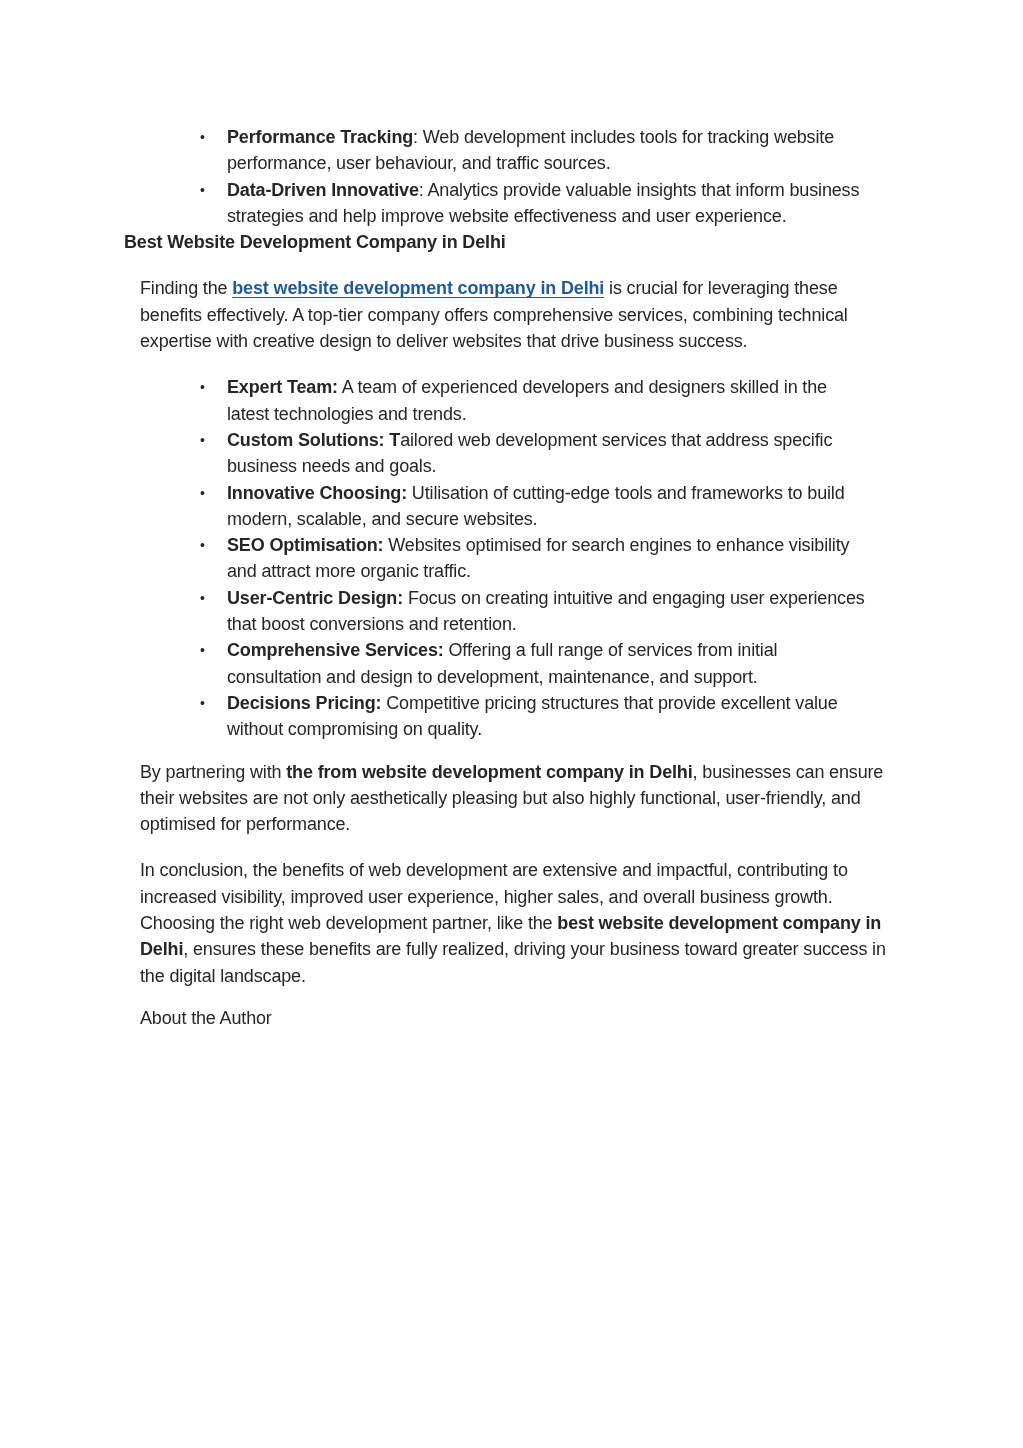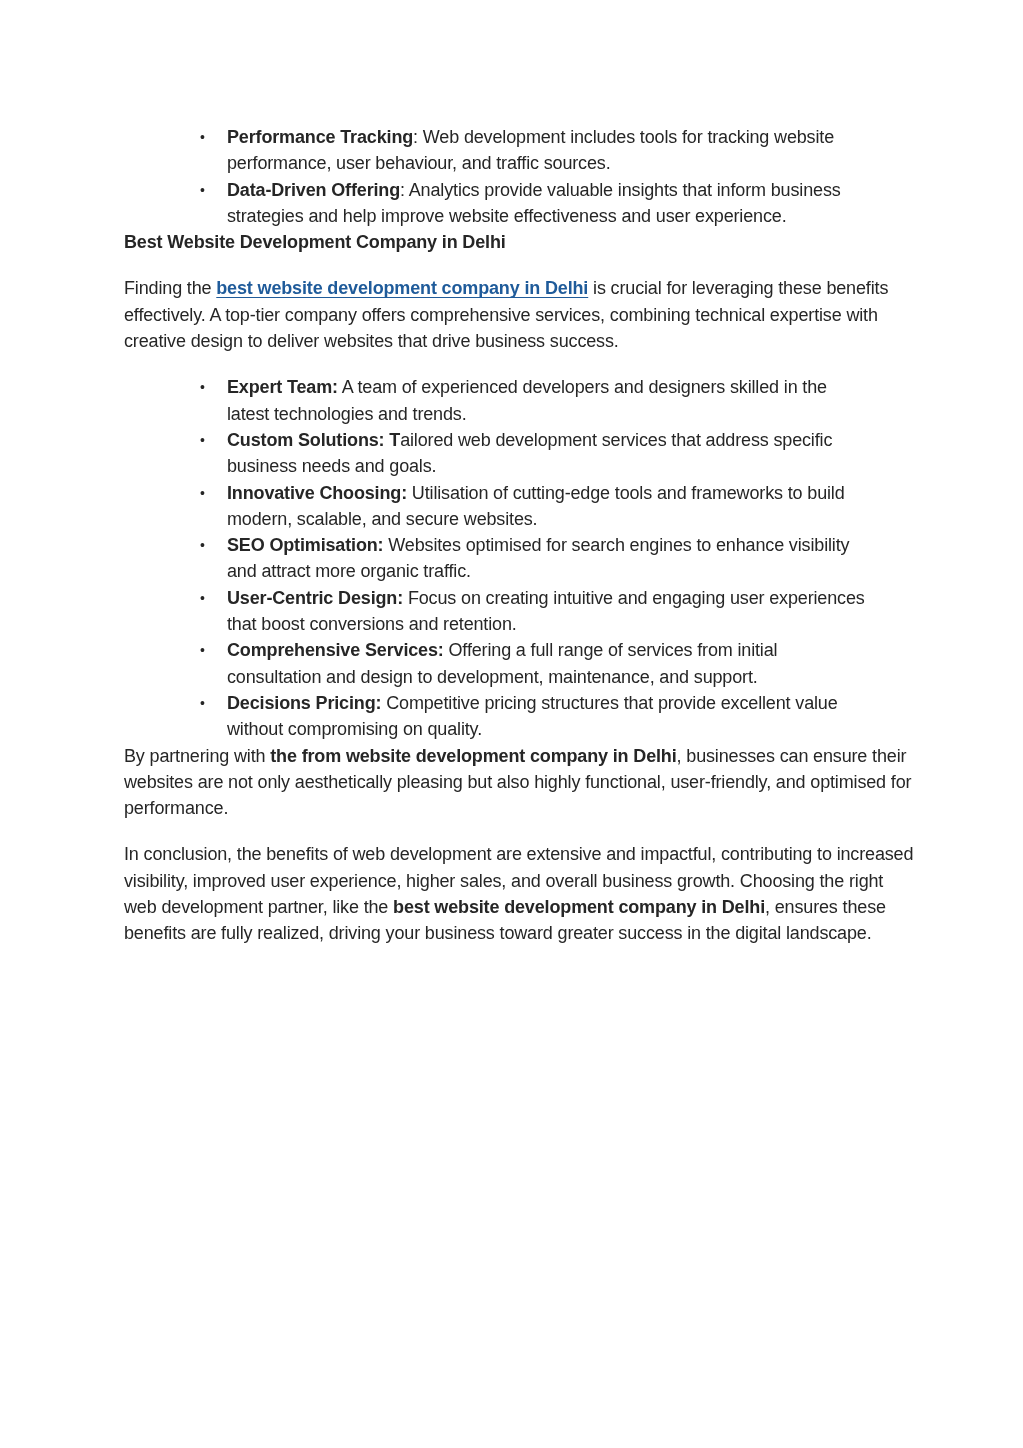--- a/index.html
+++ b/index.html
@@ -37,21 +37,21 @@
     ul.bullets li .bullet {
       position: absolute;
       left: -27px;
       top: 0;
       font-size: 14px;
     }
     .heading {
       font-weight: bold;
       margin: 0;
     }
-    p { margin: 0; }
+    p { margin: 16px; }
     .gap-after-heading { margin-bottom: 20px; }
     .gap-para { margin-bottom: 20px; }
     b { font-weight: bold; }
     a.link {
       color: #1f5b9a;
       font-weight: bold;
       text-decoration: underline;
       text-underline-offset: 3px;
     }
     .list1 { width: 640px; }
@@ -62,21 +62,21 @@
 
 <div class="page text">
 
   <ul class="bullets list1">
     <li>
       <span class="bullet">•</span>
       <b>Performance Tracking</b><span>: </span><span>Web development includes tools for tracking website performance, user behaviour, and traffic sources.</span>
     </li>
     <li>
       <span class="bullet">•</span>
-      <b>Data-Driven Offering</b><span>: </span><span>Analytics provide valuable insights that inform business strategies and help improve website effectiveness and user experience.</span>
+      <b>Data-Driven Innovative</b><span>: </span><span>Analytics provide valuable insights that inform business strategies and help improve website effectiveness and user experience.</span>
     </li>
   </ul>
 
   <p class="heading gap-after-heading">Best Website Development Company in Delhi</p>
 
   <p class="gap-para"><span>Finding the </span><a class="link" href="#">best website development company in Delhi</a><span> is crucial for leveraging these benefits effectively. A top-tier company offers comprehensive services, combining technical expertise with creative design to deliver websites that drive business success.</span></p>
 
 
   <ul class="bullets list2">
     <li>
@@ -106,14 +106,15 @@
     <li>
       <span class="bullet">•</span>
       <b>Decisions Pricing:</b><span> Competitive pricing structures that provide excellent value without compromising on quality.</span>
     </li>
   </ul>
 
   <p class="gap-para"><span>By partnering with </span><b>the from website development company in Delhi</b><span>, businesses can ensure their websites are not only aesthetically pleasing but also highly functional, user-friendly, and optimised for performance.</span></p>
 
   <p><span>In conclusion, the benefits of web development are extensive and impactful, contributing to increased visibility, improved user experience, higher sales, and overall business growth. Choosing the right web development partner, like the </span><b>best website development company in Delhi</b><span>, ensures these benefits are fully realized, driving your business toward greater success in the digital landscape.</span></p>
 
+  <p>About the Author</p>
 
 </div>
 
 </body></html>

